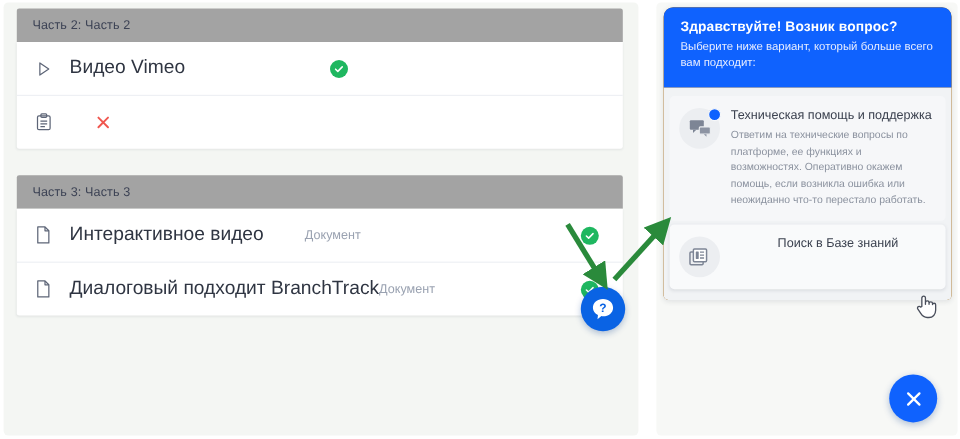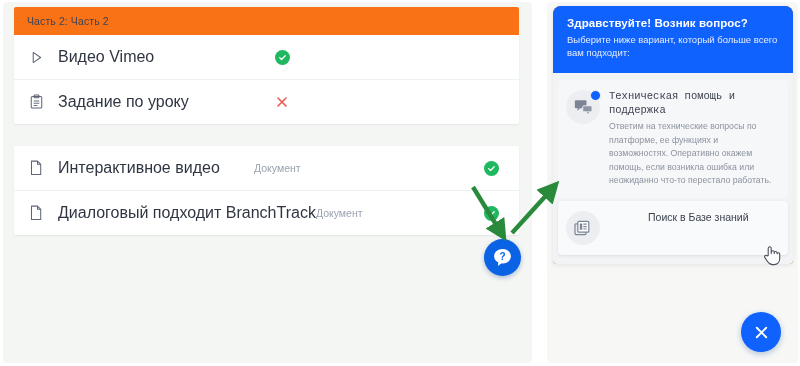--- a/index.html
+++ b/index.html
@@ -36,21 +36,21 @@
   .section {
     position: absolute;
     left: 11px;
     width: 505px;
   }
   .section-1 { top: 5px; }
   .section-2 { top: 144px; }
 
   .section-header {
     height: 28px;
-    background: #f97316;
+    background: #a3a3a3;
     display: flex;
     align-items: center;
     padding-left: 13px;
     border-radius: 2px 2px 0 0;
   }
   .section-header-text {
     font-size: 10.5px;
     color: #3d4355;
     letter-spacing: 0.1px;
   }
@@ -284,32 +284,34 @@
         <div class="row">
           <span class="row-icon">
             <svg width="15" height="16" viewBox="0 0 16 17">
               <rect x="2.4" y="2.6" width="11.2" height="12.4" rx="1.3" fill="none" stroke="#5d6577" stroke-width="1.1"></rect>
               <rect x="5.4" y="1" width="5.2" height="3" rx="0.9" fill="none" stroke="#5d6577" stroke-width="1.1"></rect>
               <line x1="5" y1="7.4" x2="11" y2="7.4" stroke="#5d6577" stroke-width="1"></line>
               <line x1="5" y1="9.8" x2="11" y2="9.8" stroke="#5d6577" stroke-width="1"></line>
               <line x1="5" y1="12.2" x2="9" y2="12.2" stroke="#5d6577" stroke-width="1"></line>
             </svg>
           </span>
-          <span class="row-title">Задание по уроку</span>
           <span class="row-status">
             <svg class="x-mark" width="14" height="14" viewBox="0 0 14 14">
               <path d="M3 3 L11 11 M11 3 L3 11" stroke="#f0574f" stroke-width="1.6" stroke-linecap="round"></path>
             </svg>
           </span>
         </div>
 
       </div>
     </div>
 
     <div class="section section-2">
+      <div class="section-header">
+        <span class="section-header-text">Часть 3: Часть 3</span>
+      </div>
       <div class="rows">
 
         <div class="row">
           <span class="row-icon">
             <svg width="14" height="16" viewBox="0 0 14 17">
               <path d="M2.2 1.2 H8.6 L12 4.6 V15.4 H2.2 Z" fill="none" stroke="#5d6577" stroke-width="1.1" stroke-linejoin="round"></path>
               <path d="M8.6 1.2 V4.6 H12" fill="none" stroke="#5d6577" stroke-width="1.1" stroke-linejoin="round"></path>
             </svg>
           </span>
           <span class="row-title">Интерактивное видео</span>
@@ -361,21 +363,21 @@
           <span class="option-avatar">
             <svg width="19" height="16" viewBox="0 0 20 17">
               <rect x="0.8" y="1.2" width="12.4" height="8.6" rx="1" fill="#7d8595"></rect>
               <path d="M3.6 9.8 L3.6 12.6 L6.6 9.8 Z" fill="#7d8595"></path>
               <rect x="9.2" y="7.2" width="9.8" height="6.4" rx="1" fill="#8d94a3" stroke="#eceef1" stroke-width="1"></rect>
               <path d="M15.6 13.6 L15.6 15.9 L13.2 13.6 Z" fill="#8d94a3"></path>
             </svg>
             <span class="notif-dot"></span>
           </span>
           <span class="option-body">
-            <span class="option-title" style="display:block;font-family:Liberation Mono, monospace;">Техническая помощь и поддержка</span>
+            <span class="option-title" style="display:block;">Техническая помощь и поддержка</span>
             <span class="option-desc" style="display:block;">Ответим на технические вопросы по платформе, ее функциях и возможностях. Оперативно окажем помощь, если возникла ошибка или неожиданно что-то перестало работать.</span>
           </span>
         </div>
 
         <div class="option-card selected">
           <span class="option-avatar">
             <svg width="19" height="18" viewBox="0 0 20 19">
               <rect x="1" y="5.2" width="11.6" height="11.2" rx="1" fill="none" stroke="#7d8595" stroke-width="1.3"></rect>
               <rect x="4" y="2.6" width="11.6" height="11.2" rx="1" fill="#ffffff" stroke="#7d8595" stroke-width="1.3"></rect>
               <rect x="6.1" y="4.8" width="2.6" height="6.6" rx="0.4" fill="#7d8595"></rect>

